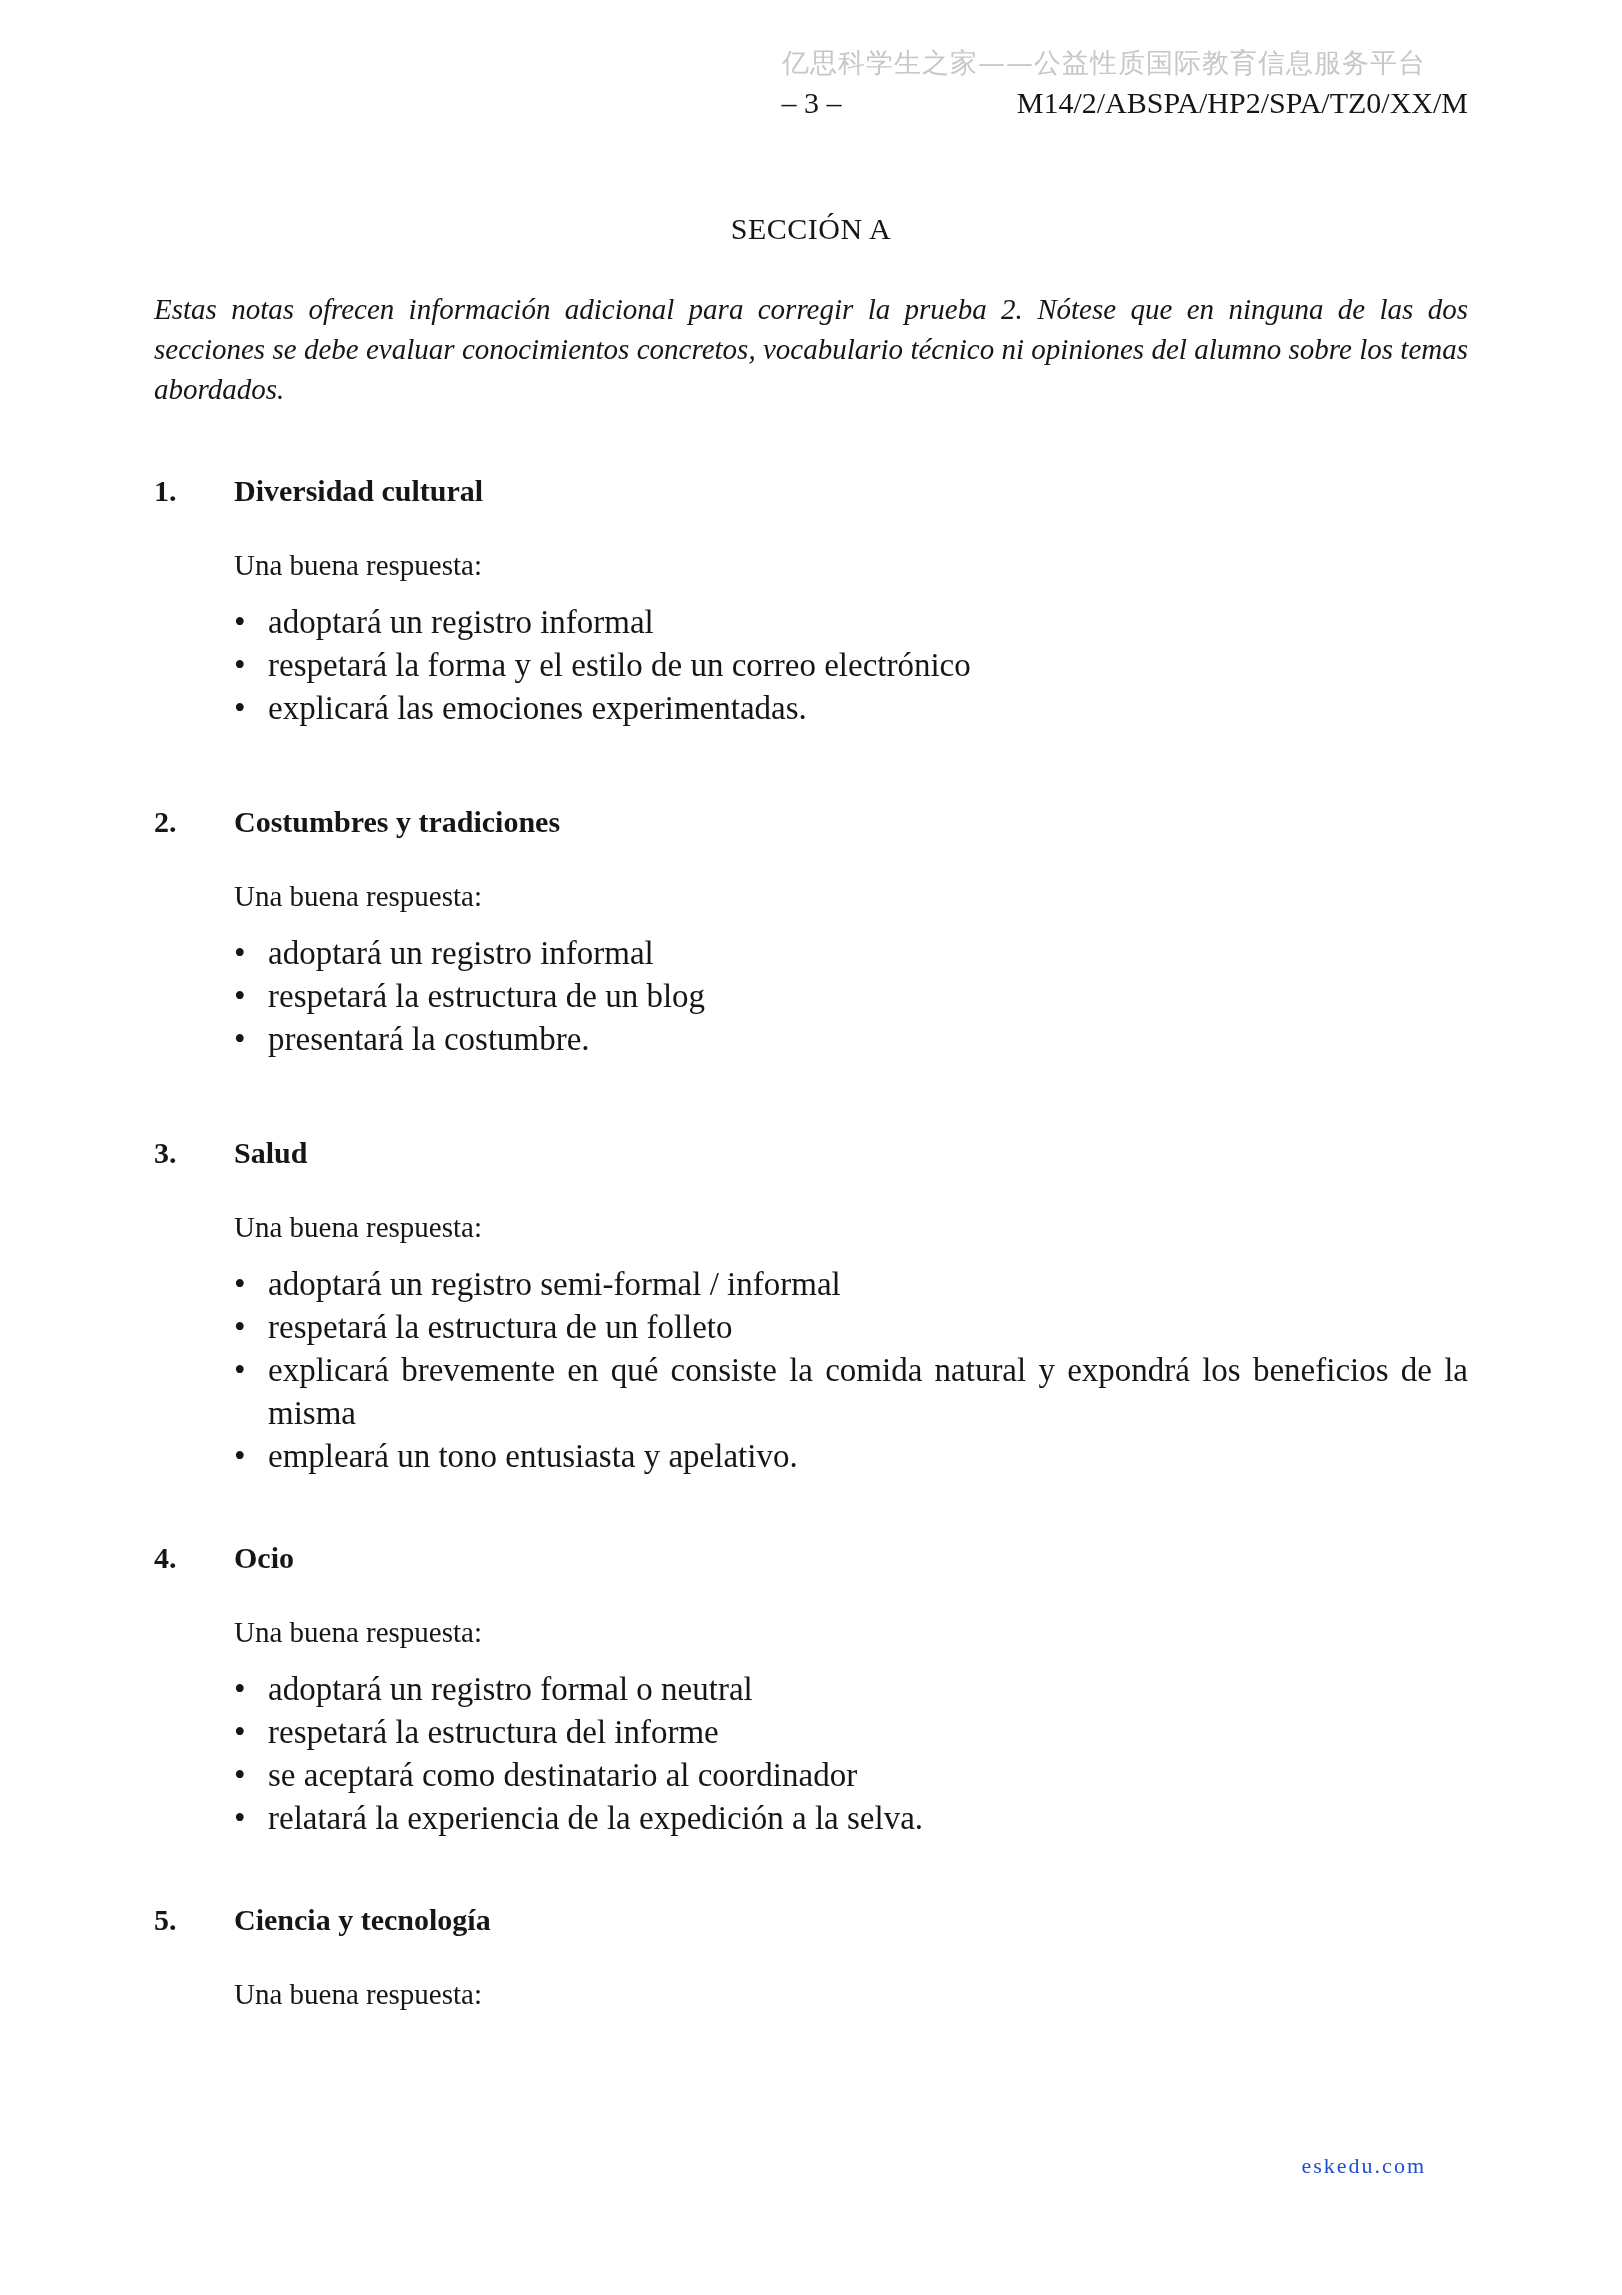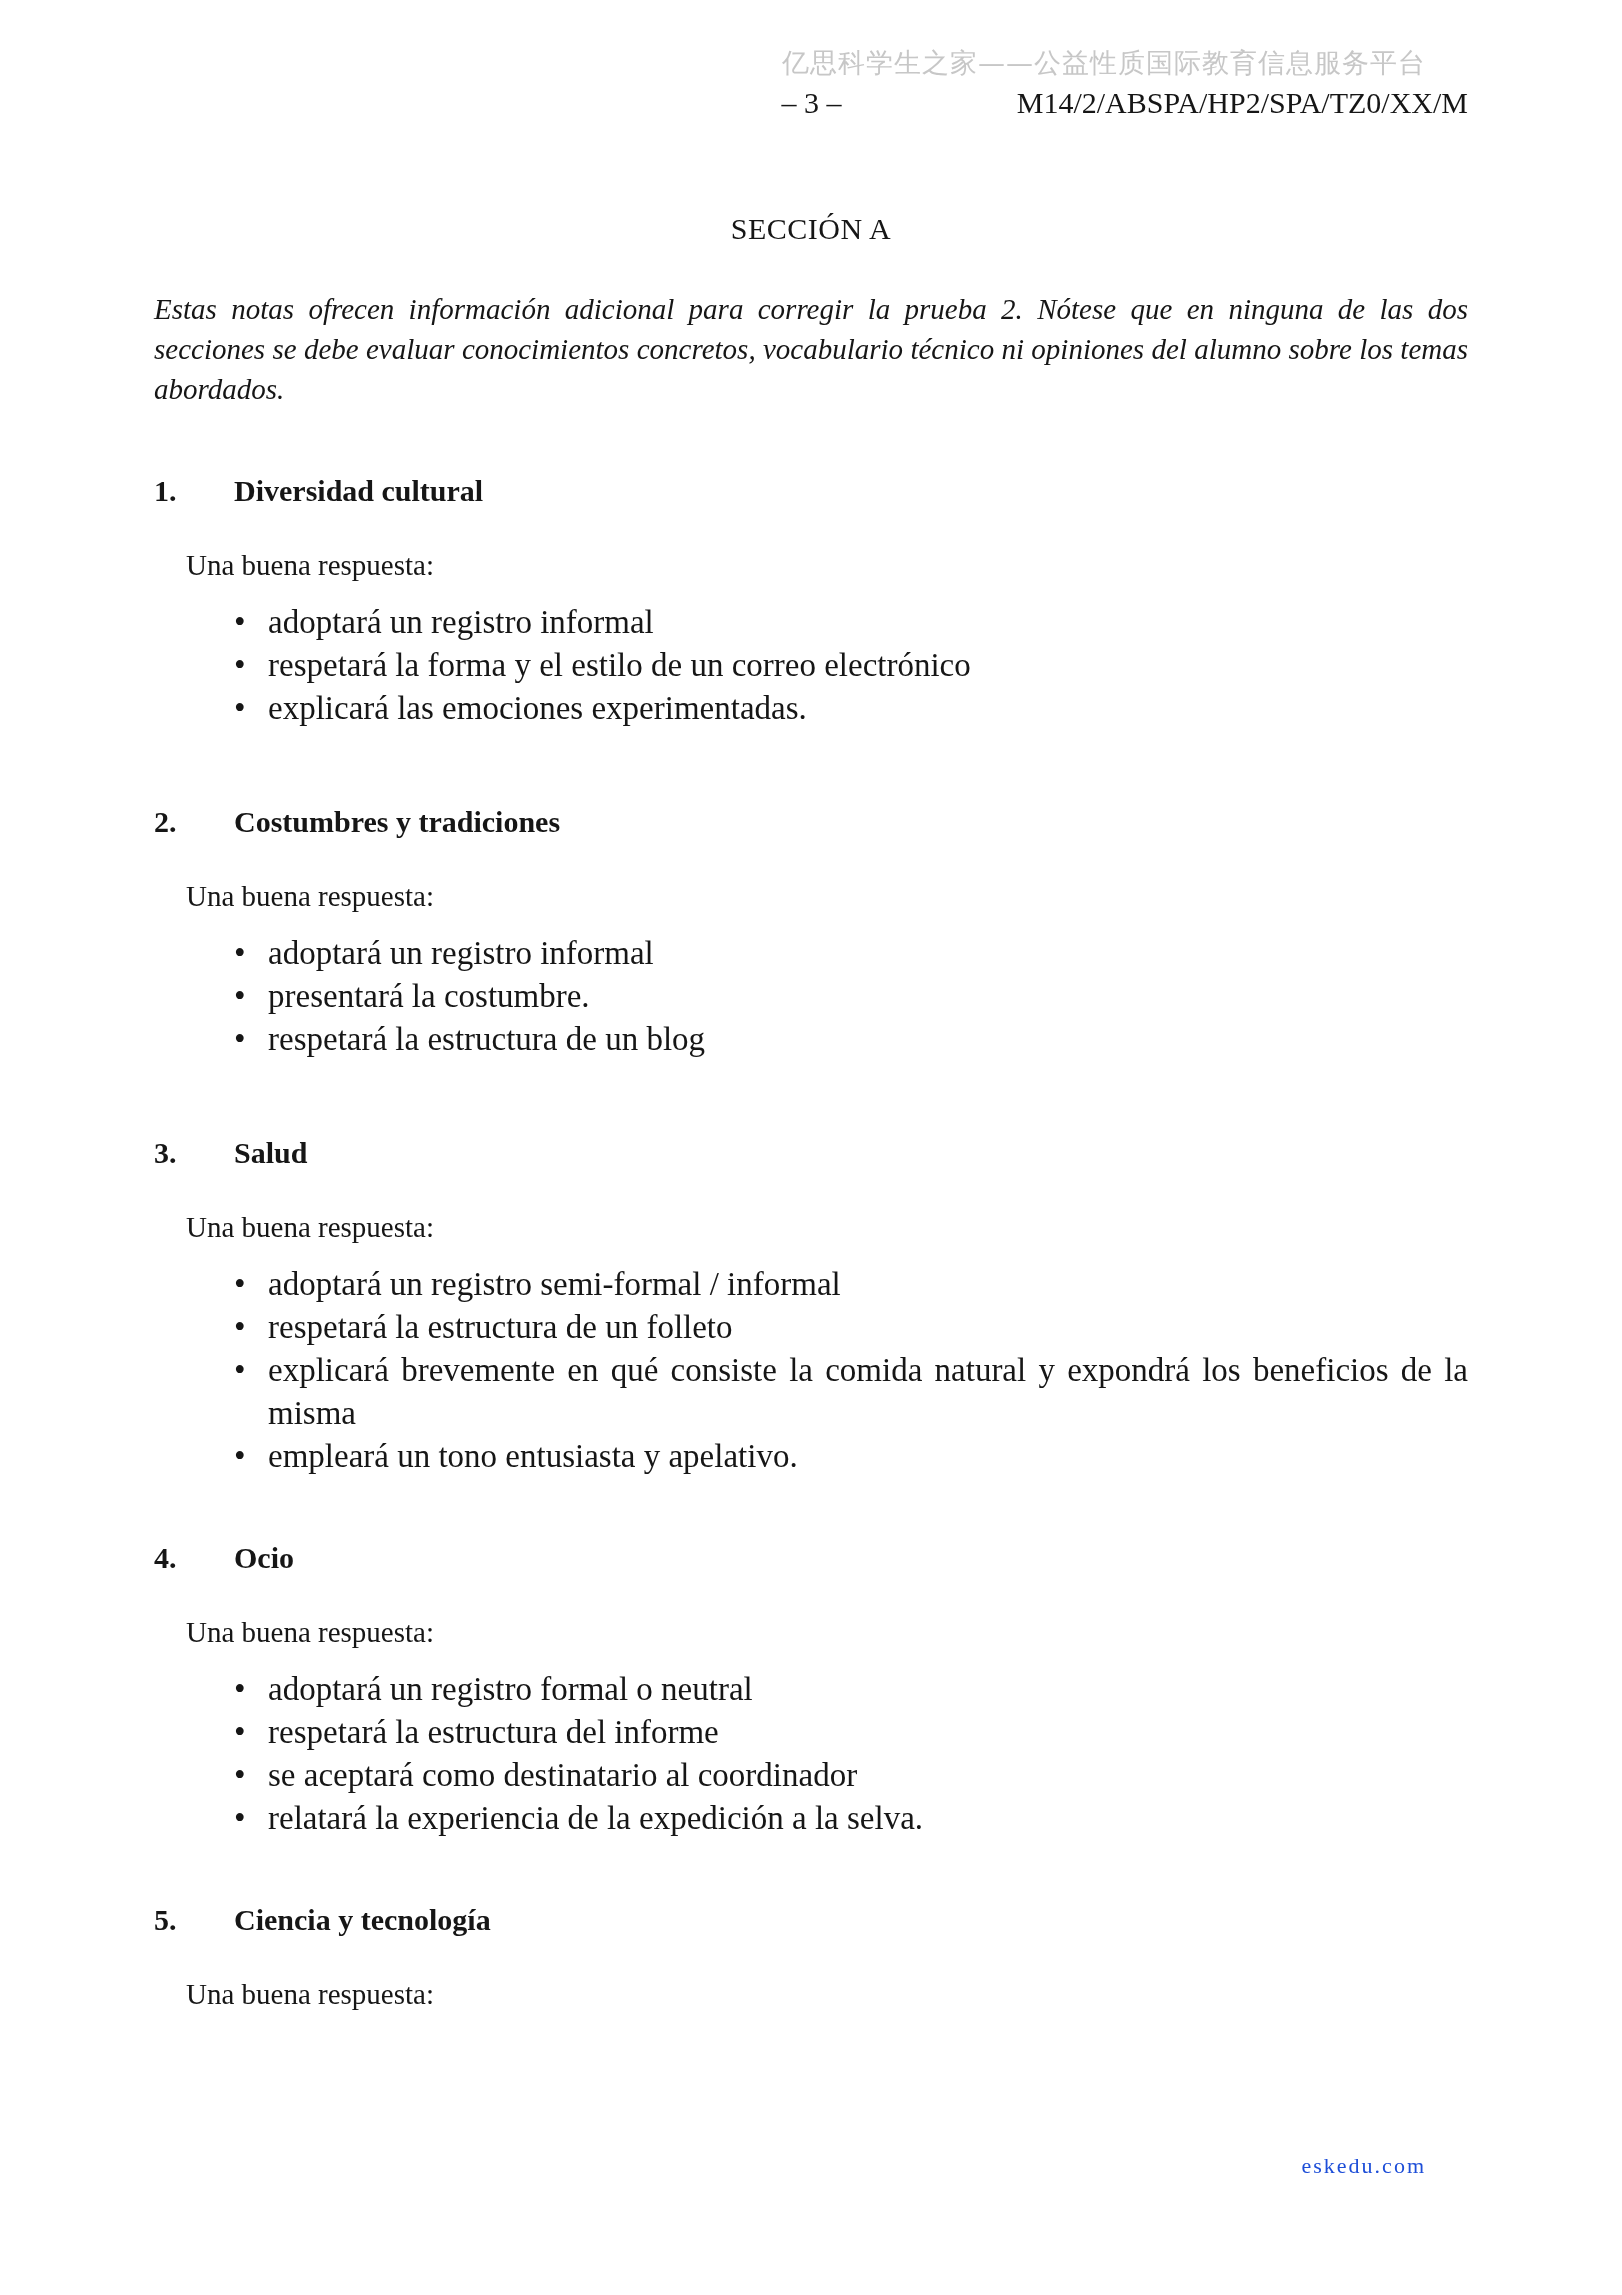--- a/index.html
+++ b/index.html
@@ -45,21 +45,21 @@
   }
   .section { margin-top:74px; }
   .section.first { margin-top:64px; }
   .section.tight { margin-top:62px; }
   .sec-head {
     display:flex; font-weight:700;
     font-size:30px; line-height:36px;
   }
   .sec-num { flex:0 0 80px; width:80px; }
   .lead-in {
-    margin:38px 0 0 32px;
+    margin:38px 0 0 80px;
     font-size:29px; line-height:36px;
   }
   ul.bullets {
     margin:18px 0 0 0; padding:0; list-style:none;
   }
   ul.bullets li {
     position:relative;
     padding-left:114px;
     font-size:33px; line-height:43px;
     text-align:justify;
@@ -104,22 +104,22 @@
   </div>
 
   <div class="section">
     <div class="sec-head">
       <span class="sec-num">2.</span>
       <span class="sec-title">Costumbres y tradiciones</span>
     </div>
     <div class="lead-in">Una buena respuesta:</div>
     <ul class="bullets">
       <li>adoptará un registro informal</li>
+      <li>respetará la estructura de un blog</li>
       <li>presentará la costumbre.</li>
-      <li>respetará la estructura de un blog</li>
     </ul>
   </div>
 
   <div class="section">
     <div class="sec-head">
       <span class="sec-num">3.</span>
       <span class="sec-title">Salud</span>
     </div>
     <div class="lead-in">Una buena respuesta:</div>
     <ul class="bullets">

